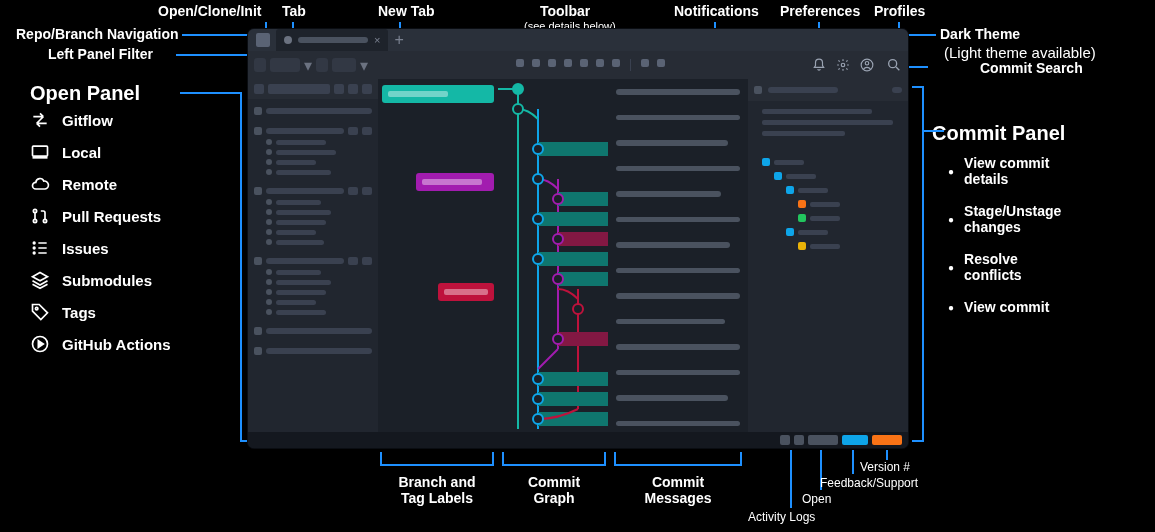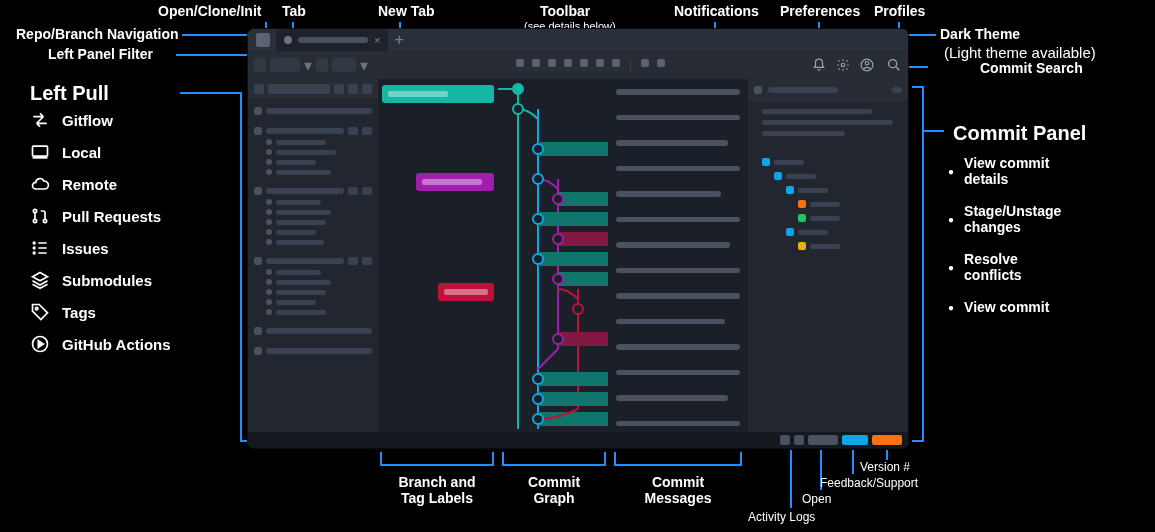--- a/index.html
+++ b/index.html
@@ -96,22 +96,22 @@
   <div class="ann" style="left:674px; top:3px;">Notifications</div>
   <div class="ann" style="left:780px; top:3px;">Preferences</div>
   <div class="ann" style="left:874px; top:3px;">Profiles</div>
   <div class="ann" style="left:940px; top:26px;">Dark Theme</div>
   <div class="ann sm" style="left:944px; top:44px; font-size:15px; font-weight:400;">(Light theme available)</div>
   <div class="ann" style="left:932px; top:60px;margin-left:48px;">Commit Search</div>
 
   <div class="ann" style="left:16px; top:26px;">Repo/Branch Navigation</div>
   <div class="ann" style="left:48px; top:46px;">Left Panel Filter</div>
 
-  <div class="ann h1" style="left:30px; top:82px;">Left Pull</div>
-  <div class="ann h1" style="left:953px; top:122px;">Commit Panel</div>
+  <div class="ann h1" style="left:30px; top:82px;">Open Panel</div>
+  <div class="ann h1" style="left:932px; top:122px;">Commit Panel</div>
 
   <div class="leader v" style="left:265px; top:22px; height:10px;"></div>
   <div class="leader v" style="left:292px; top:22px; height:14px;"></div>
   <div class="leader v" style="left:399px; top:22px; height:14px;"></div>
   <div class="leader v" style="left:565px; top:34px; height:18px;"></div>
   <div class="leader v" style="left:714px; top:22px; height:14px;"></div>
   <div class="leader v" style="left:714px; top:36px; height:0;"></div>
   <div class="leader v" style="left:818px; top:22px; height:14px;"></div>
   <div class="leader v" style="left:898px; top:22px; height:14px;"></div>
 

